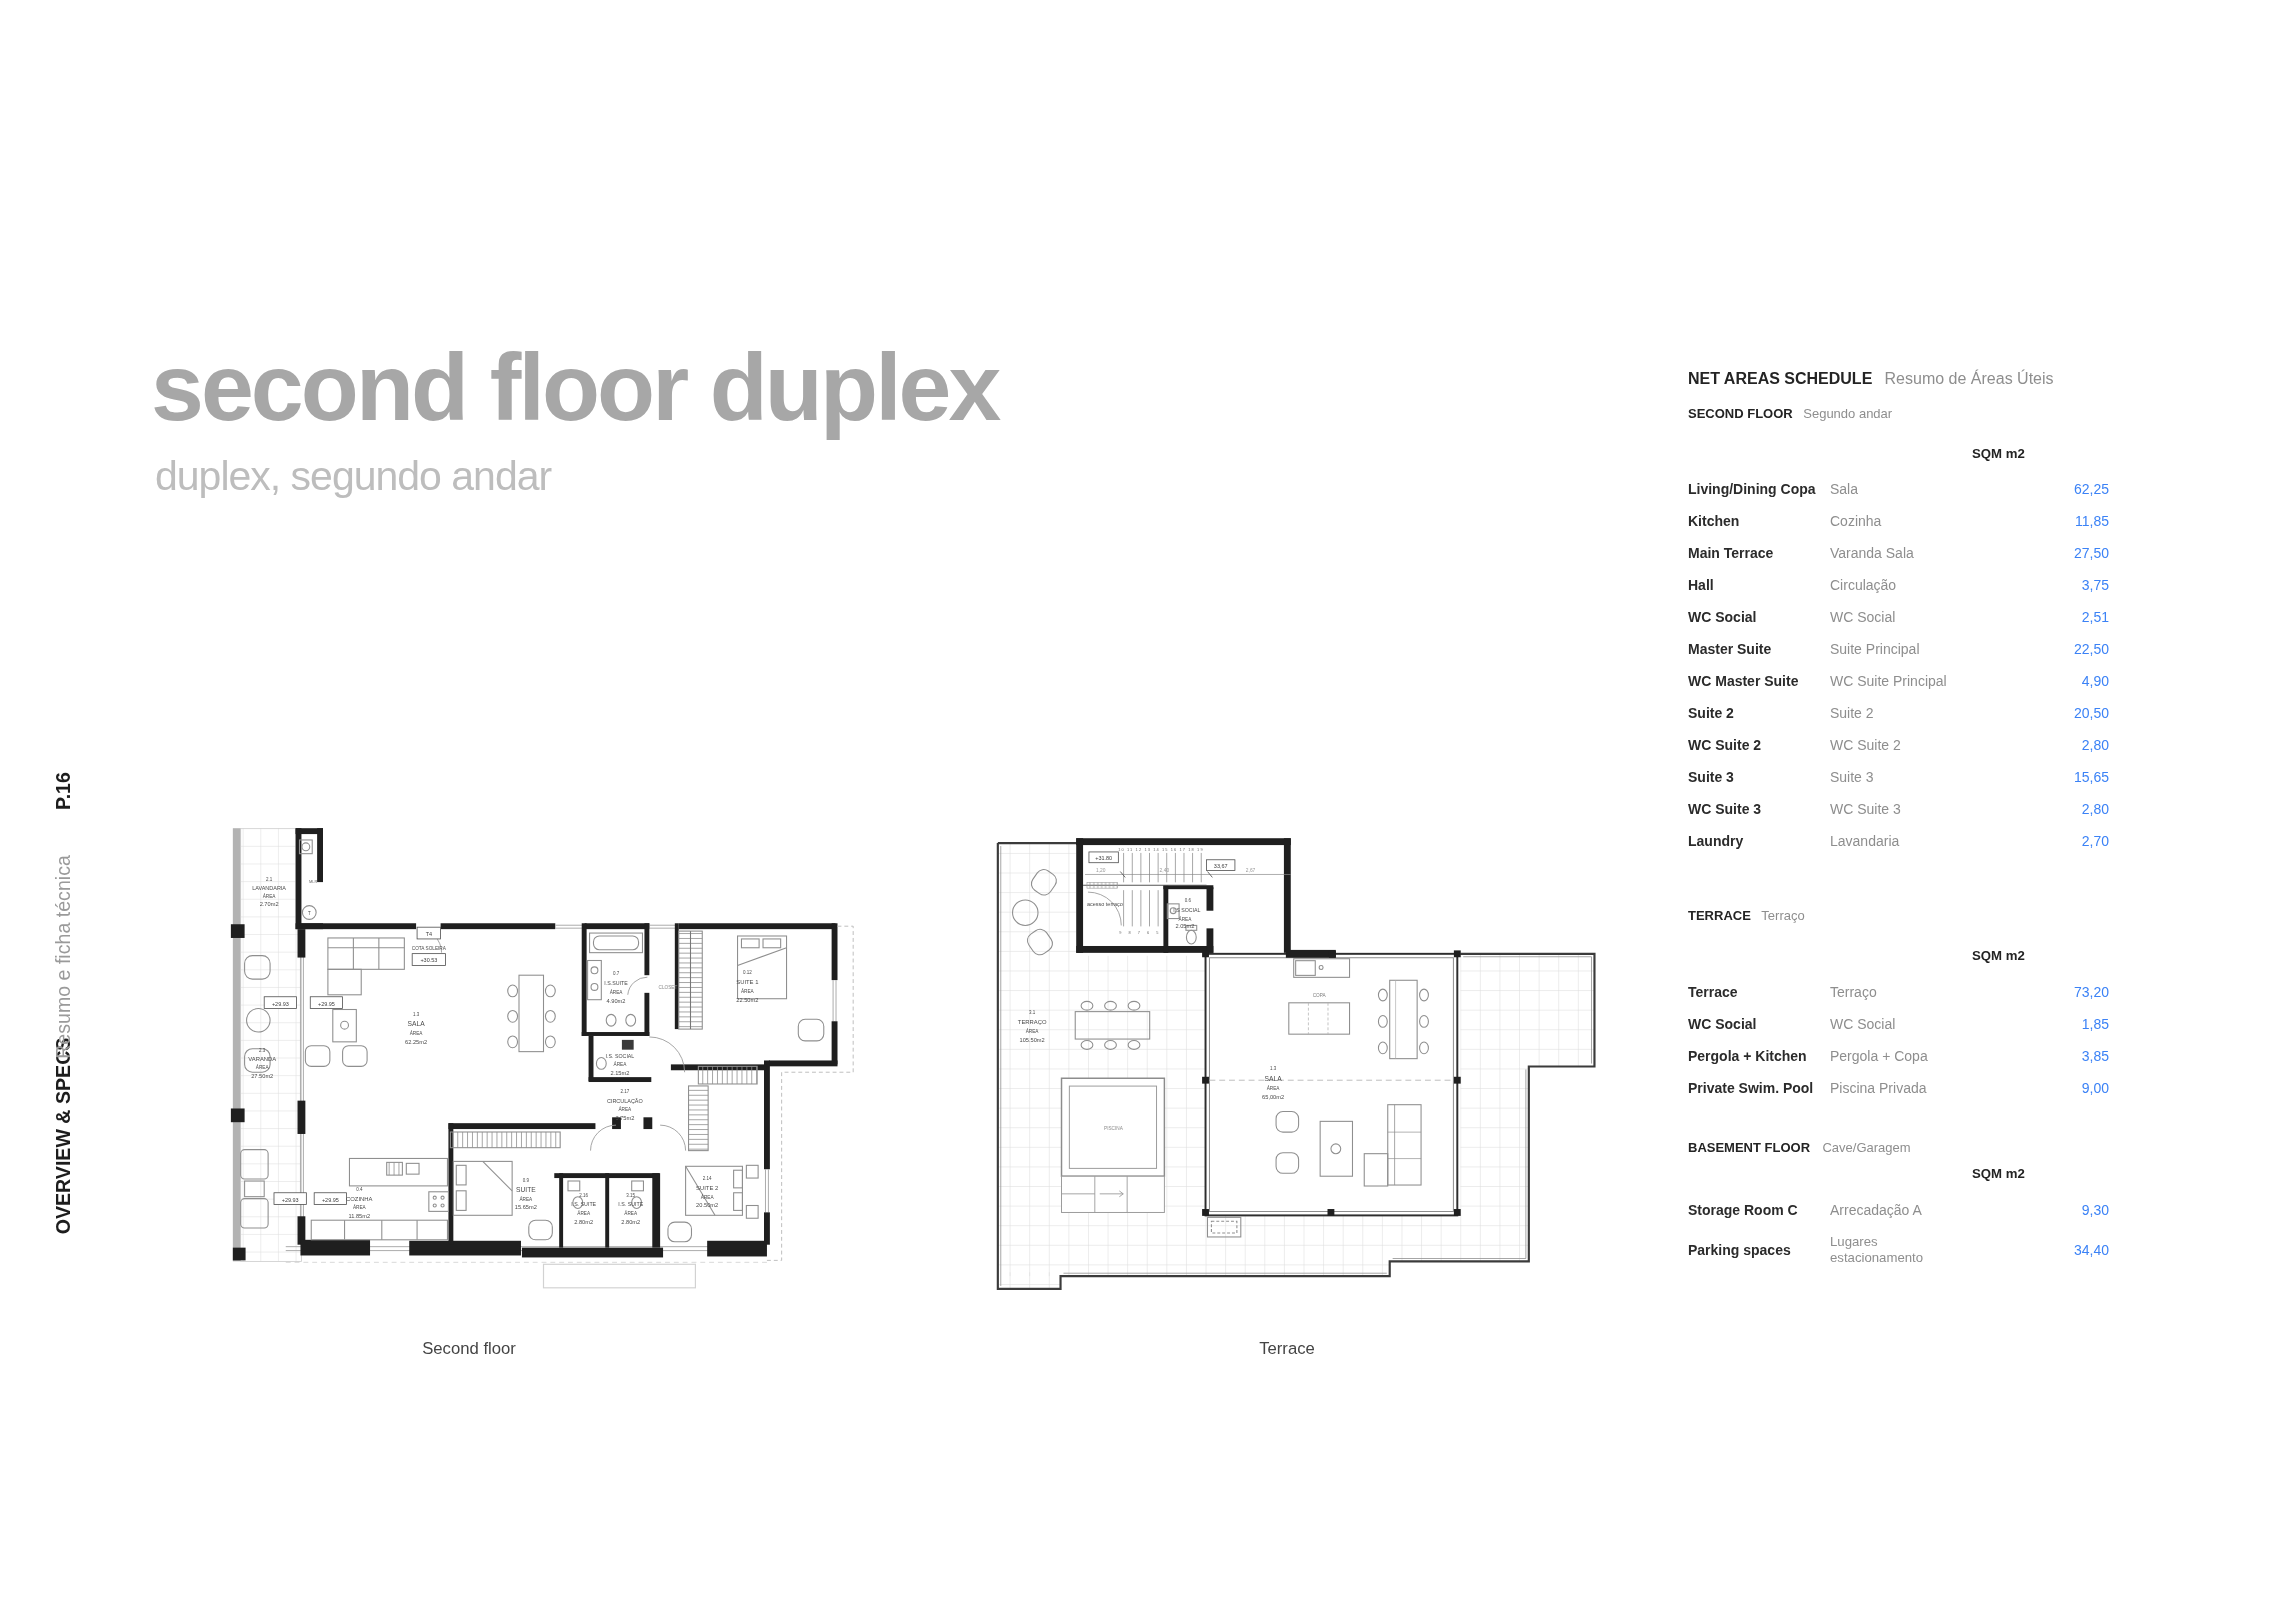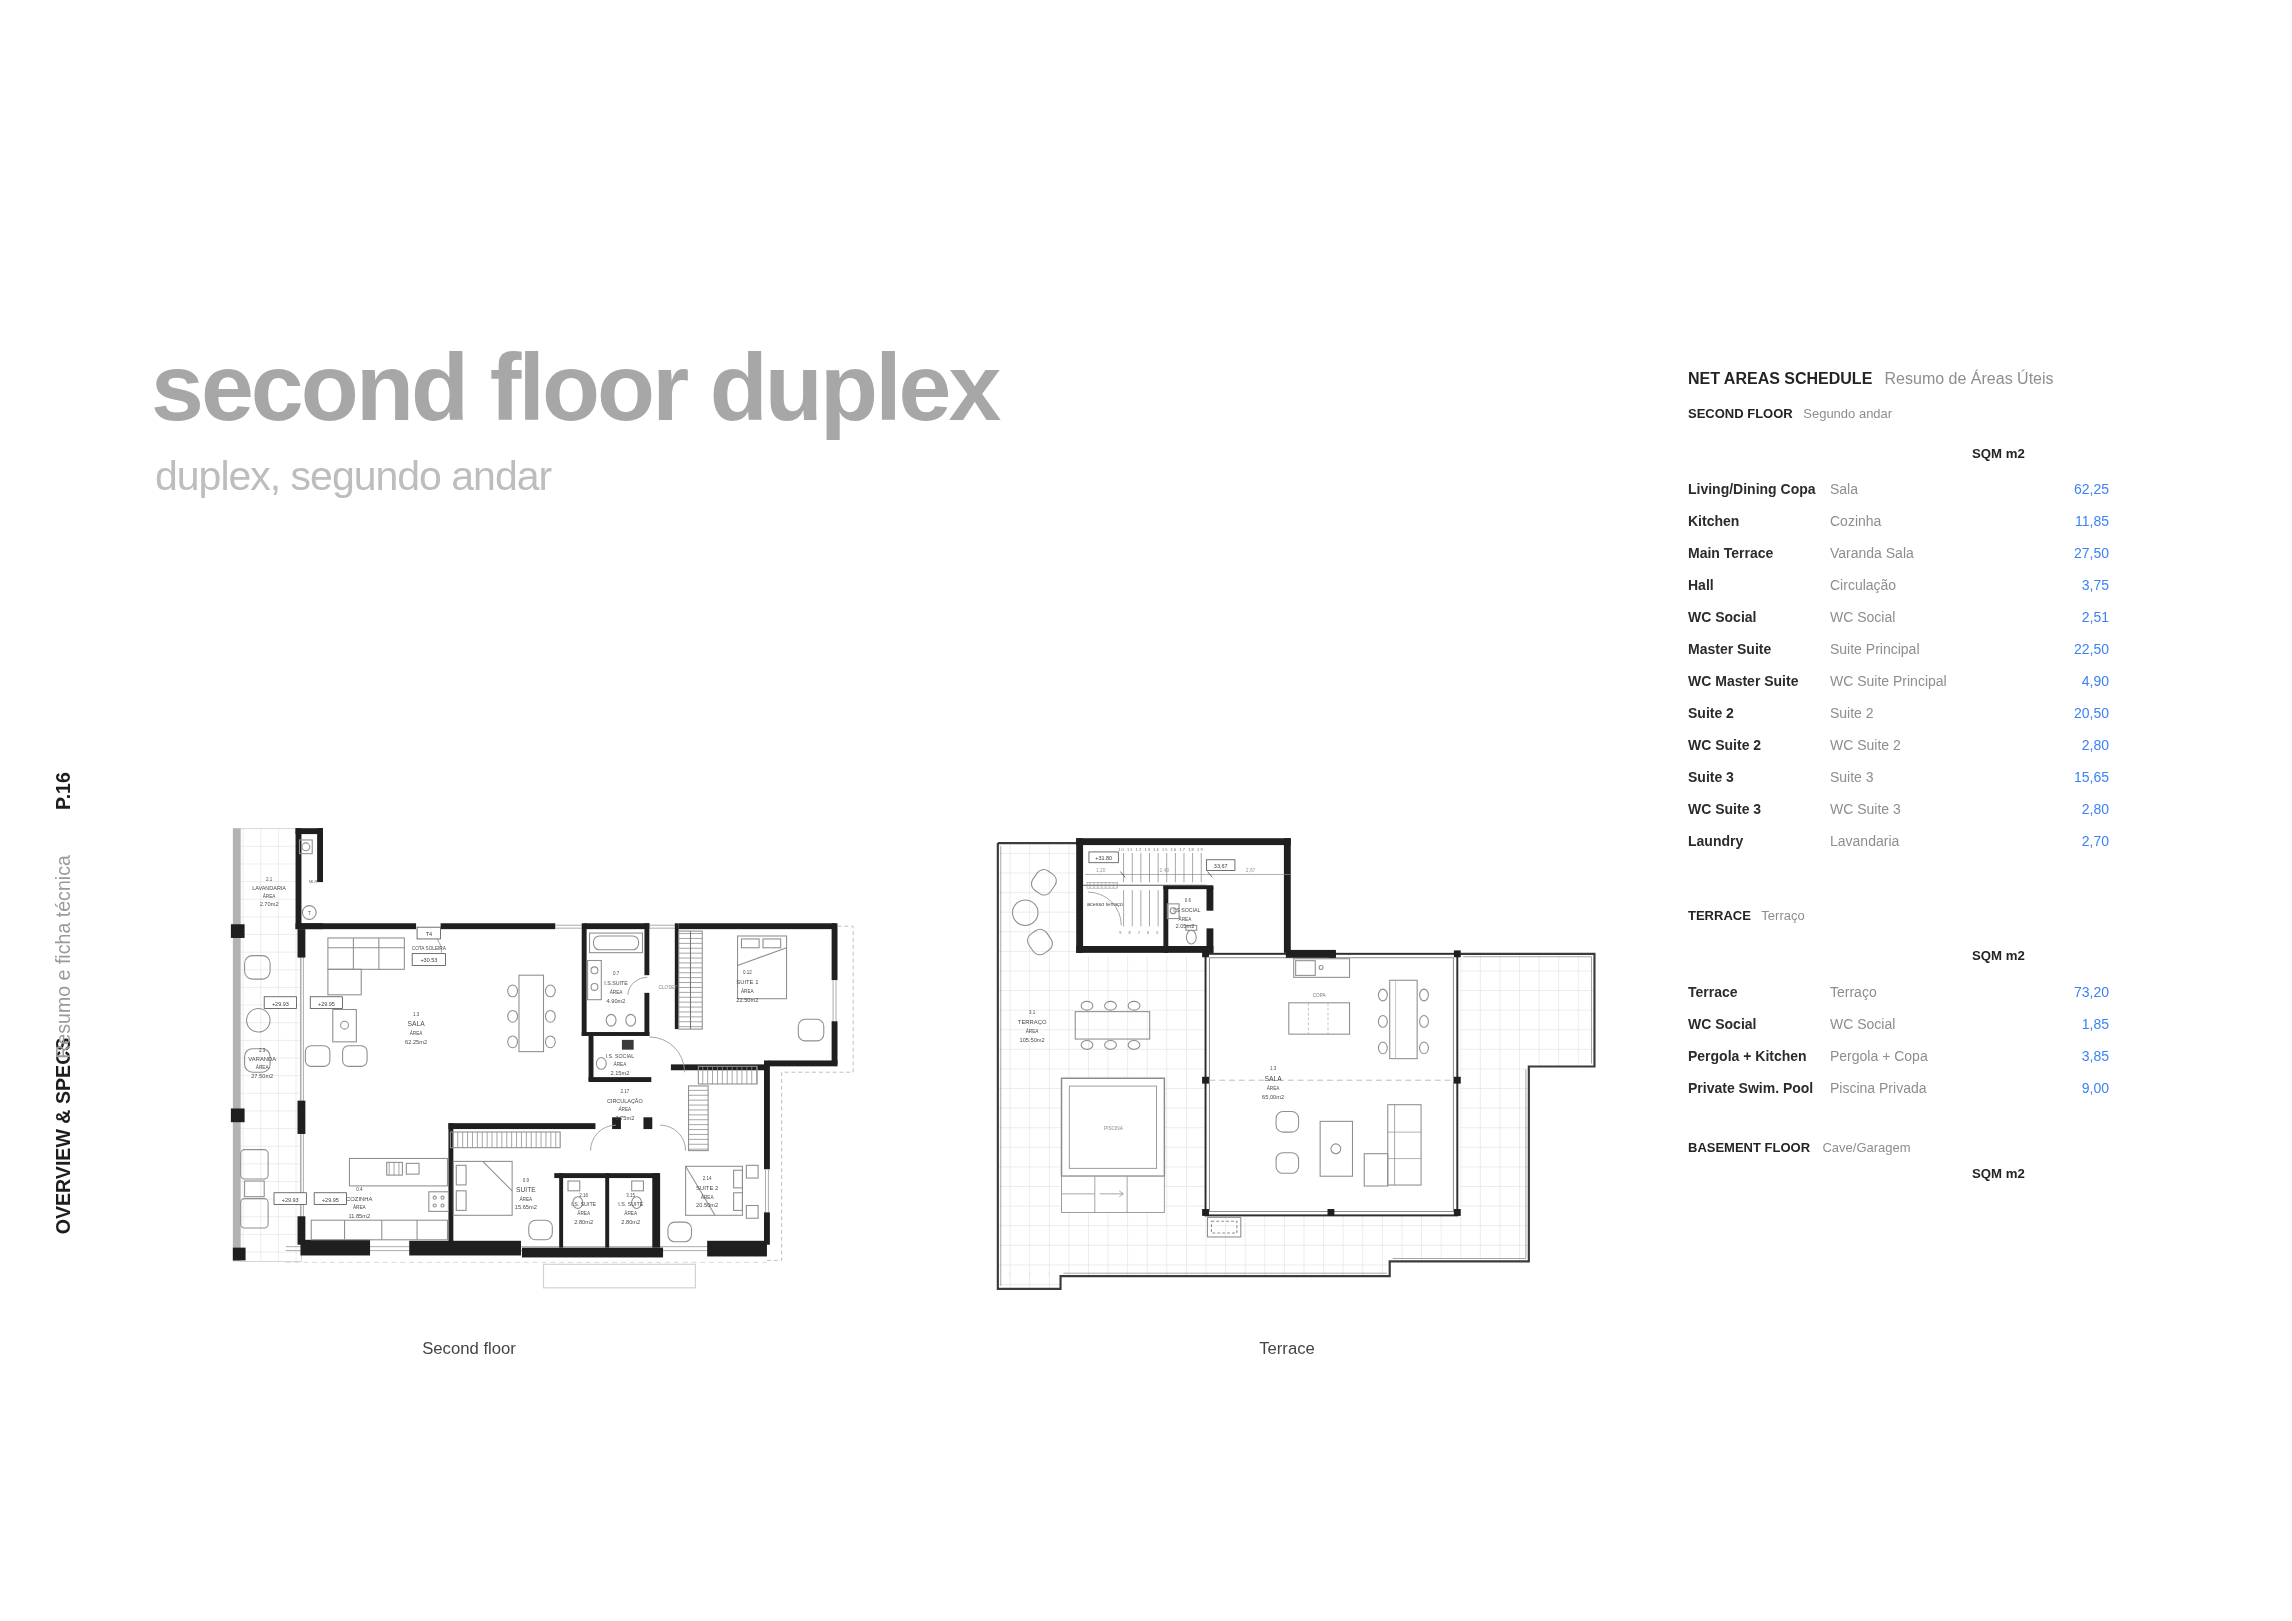--- a/index.html
+++ b/index.html
@@ -162,20 +162,32 @@
         <span class="cell-pt">Piscina Privada</span>
         <span class="cell-val">9,00</span>
       </div>
   </div>
 
   <div class="sec-title" style="top:1125px;margin-top:15px;">
     <span class="bold-ink">BASEMENT FLOOR</span>
     <span class="gray-ink" style="margin-left:8.8px;">Cave/Garagem</span>
   </div>
   <div class="unit" style="top:1166px;">SQM m2</div>
+  <div class="rows" style="top:1193px;">
+    <div class="row" style="height:33px;">
+        <span class="cell-en">Storage Room C</span>
+        <span class="cell-pt">Arrecadação A</span>
+        <span class="cell-val">9,30</span>
+      </div>
+    <div class="row tall">
+      <span class="cell-en">Parking spaces</span>
+      <span class="cell-pt"><span>Lugares</span><span class="l2">estacionamento</span></span>
+      <span class="cell-val">34,40</span>
+    </div>
+  </div>
 
   <svg id="plan-sf" class="plan" width="637" height="461" viewBox="0 0 650 470">
     <defs>
       <pattern id="g1" width="18" height="18" patternUnits="userSpaceOnUse">
           <path d="M18 0H0V18" fill="none" stroke="#dcdcdc" stroke-width="1"></path>
         </pattern>
       <pattern id="hH1" width="6" height="5" patternUnits="userSpaceOnUse">
           <line x1="0" y1="2.5" x2="6" y2="2.5" stroke="#8d8d8d" stroke-width="0.8"></line>
         </pattern>
       <pattern id="hV1" width="5" height="6" patternUnits="userSpaceOnUse">

